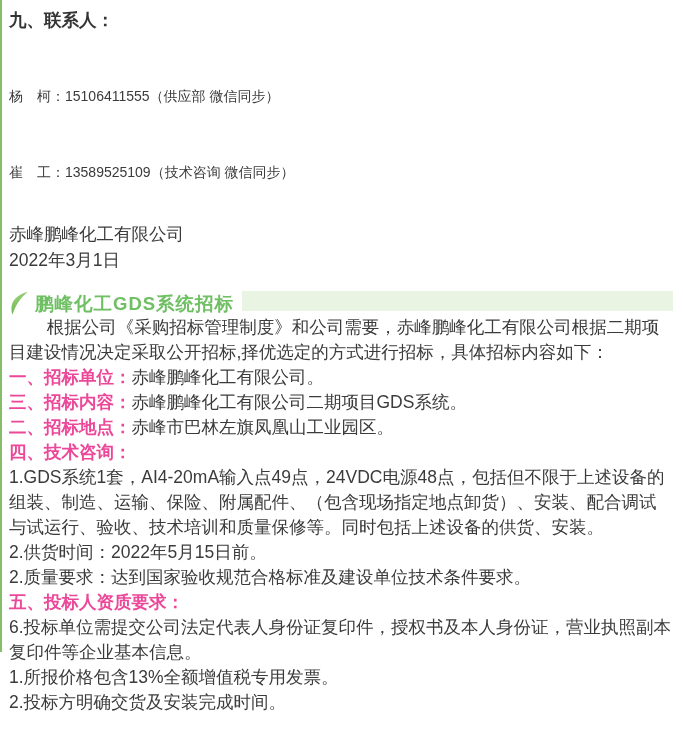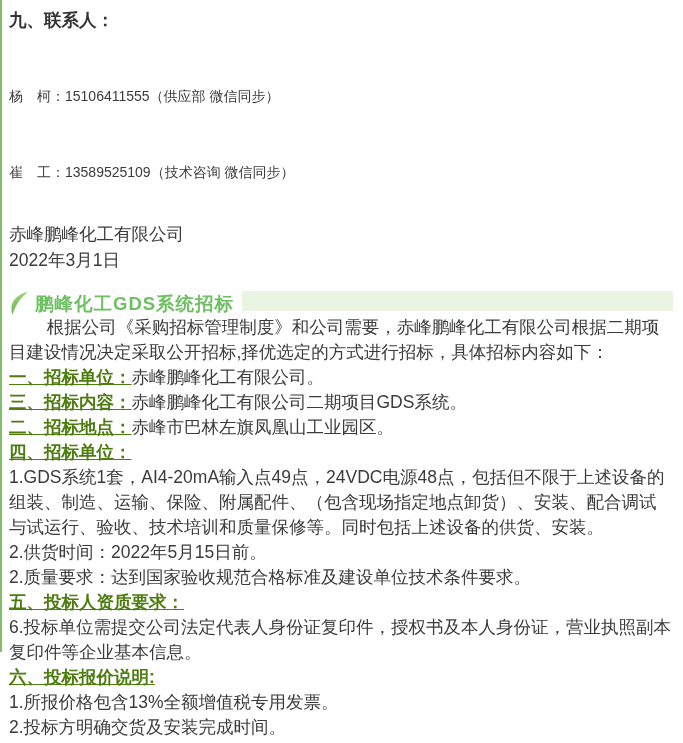--- a/index.html
+++ b/index.html
@@ -35,21 +35,21 @@
   .leaf{width:20px;height:24px;flex:none;display:block;}
   .article-title{
     color:#6fbf63;font-weight:bold;font-size:18.5px;
     margin:0 8px 0 6px;white-space:nowrap;letter-spacing:1px;
   }
   .title-bar{flex:1;height:20px;background:#e9f4e3;}
   .article{
     font-size:17.5px;line-height:25px;
   }
   .intro{text-indent:2.15em;}
-  .sec-label{font-weight:bold;color:#4d7c0f;text-decoration:underline;}
+  .sec-label{font-weight:bold;color:#ec4899;}
 </style>
 </head>
 <body>
 
 <div class="page">
 
   <div>
     <p class="contact-heading">九、联系人：</p>
     <p class="contact-line">杨　柯：15106411555（供应部 微信同步）</p>
     <p class="contact-line">崔　工：13589525109（技术咨询 微信同步）</p>
@@ -76,26 +76,25 @@
 
   <div class="article">
     <p class="intro">根据公司《采购招标管理制度》和公司需要，赤峰鹏峰化工有限公司根据二期项目建设情况决定采取公开招标,择优选定的方式进行招标，具体招标内容如下：</p>
 
     <p><b class="sec-label">一、招标单位：</b><span>赤峰鹏峰化工有限公司。</span></p>
 
     <p><b class="sec-label">三、招标内容：</b><span>赤峰鹏峰化工有限公司二期项目GDS系统。</span></p>
 
     <p><b class="sec-label">二、招标地点：</b><span>赤峰市巴林左旗凤凰山工业园区。</span></p>
 
-    <p><b class="sec-label">四、招标单位：</b></p>
+    <p><b class="sec-label">四、技术咨询：</b></p>
     <p>1.GDS系统1套，AI4-20mA输入点49点，24VDC电源48点，包括但不限于上述设备的组装、制造、运输、保险、附属配件、（包含现场指定地点卸货）、安装、配合调试与试运行、验收、技术培训和质量保修等。同时包括上述设备的供货、安装。</p>
     <p>2.供货时间：2022年5月15日前。</p>
     <p>2.质量要求：达到国家验收规范合格标准及建设单位技术条件要求。</p>
 
     <p><b class="sec-label">五、投标人资质要求：</b></p>
     <p>6.投标单位需提交公司法定代表人身份证复印件，授权书及本人身份证，营业执照副本复印件等企业基本信息。</p>
 
-    <p><b class="sec-label">六、投标报价说明:</b></p>
     <p>1.所报价格包含13%全额增值税专用发票。</p>
     <p>2.投标方明确交货及安装完成时间。</p>
   </div>
 
 </div>
 
 </body></html>

